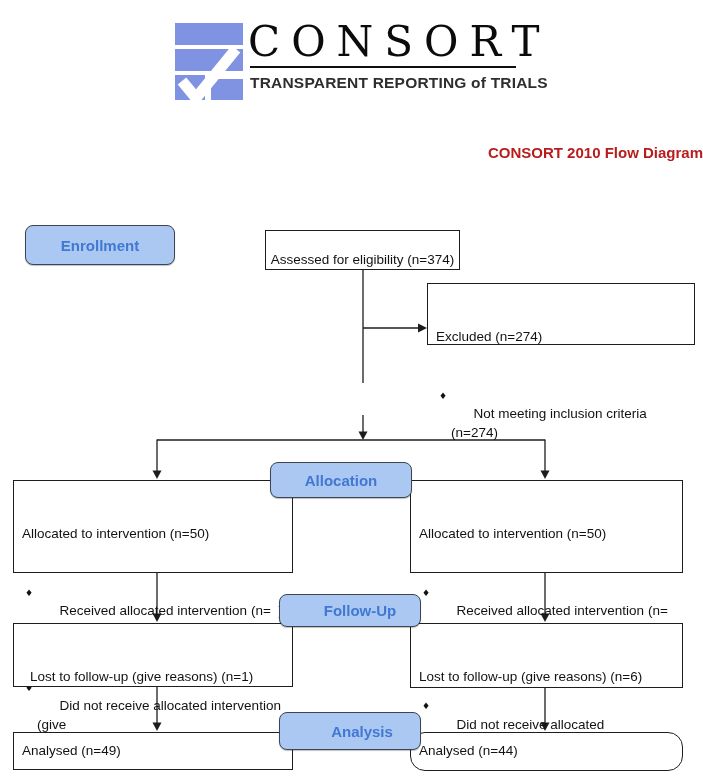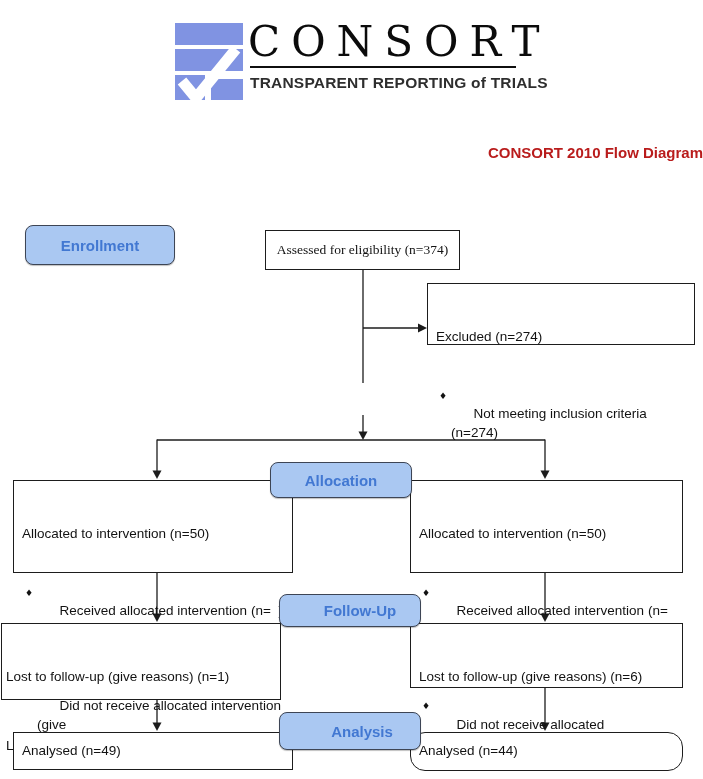--- a/index.html
+++ b/index.html
@@ -33,27 +33,27 @@
   }
   #enrollment-label { left:25px;  top:225px; width:150px; height:40px; }
   #allocation-label { left:270px; top:462px; width:142px; height:36px; }
   #followup-label   { left:279px; top:594px; width:142px; height:33px;padding-left:20px; }
   #analysis-label   { left:279px; top:712px; width:142px; height:38px;padding-left:24px; }
   
   .fbox {
     position:absolute; background:#ffffff; border:1.3px solid #1d1d1d;
     font-size:13.5px; line-height:1.35; color:#121212; z-index:2; white-space:pre-wrap;
   }
-  .fbox.center { display:flex; align-items:center; justify-content:center; white-space:nowrap;font-family:Liberation Serif, serif; }
+  .fbox.center { display:flex; align-items:flex-end; justify-content:center; white-space:nowrap; }
   #assessed-box   { left:265px; top:230px; width:195px; height:40px; }
   #excluded-box   { left:427px; top:283px; width:268px; height:62px; padding:8px 8px; }
   #randomized-box { left:288px; top:383px; width:169px; height:32px; }
   #alloc-left-box  { left:13px;  top:480px; width:280px; height:93px; padding:8px 8px; }
   #alloc-right-box { left:410px; top:480px; width:273px; height:93px; padding:8px 8px; }
-  #fu-left-box  { left:1px;  top:623px; width:280px; height:77px; padding:8px 4px; }
+  #fu-left-box  { left:13px;  top:623px; width:280px; height:64px; padding:8px 16px; }
   #fu-right-box { left:410px; top:623px; width:273px; height:65px; padding:8px 8px; }
   #an-left-box  { left:13px;  top:732px; width:280px; height:38px; padding:0 8px; display:flex; align-items:center; }
   #an-right-box { left:410px; top:732px; width:273px; height:39px; padding:0 8px; display:flex; align-items:center;border-radius:15px; }
   .box-line { display:block; }
   .bullet-item { position:relative; padding-left:15px; margin-top:4px; }
   .bullet-item .diamond {
     position:absolute; left:3px; top:2.5px; font-size:9px; color:#121212;
     font-family:"DejaVu Sans", sans-serif;
   }
   .fu-line2 { margin-top:14px; }

